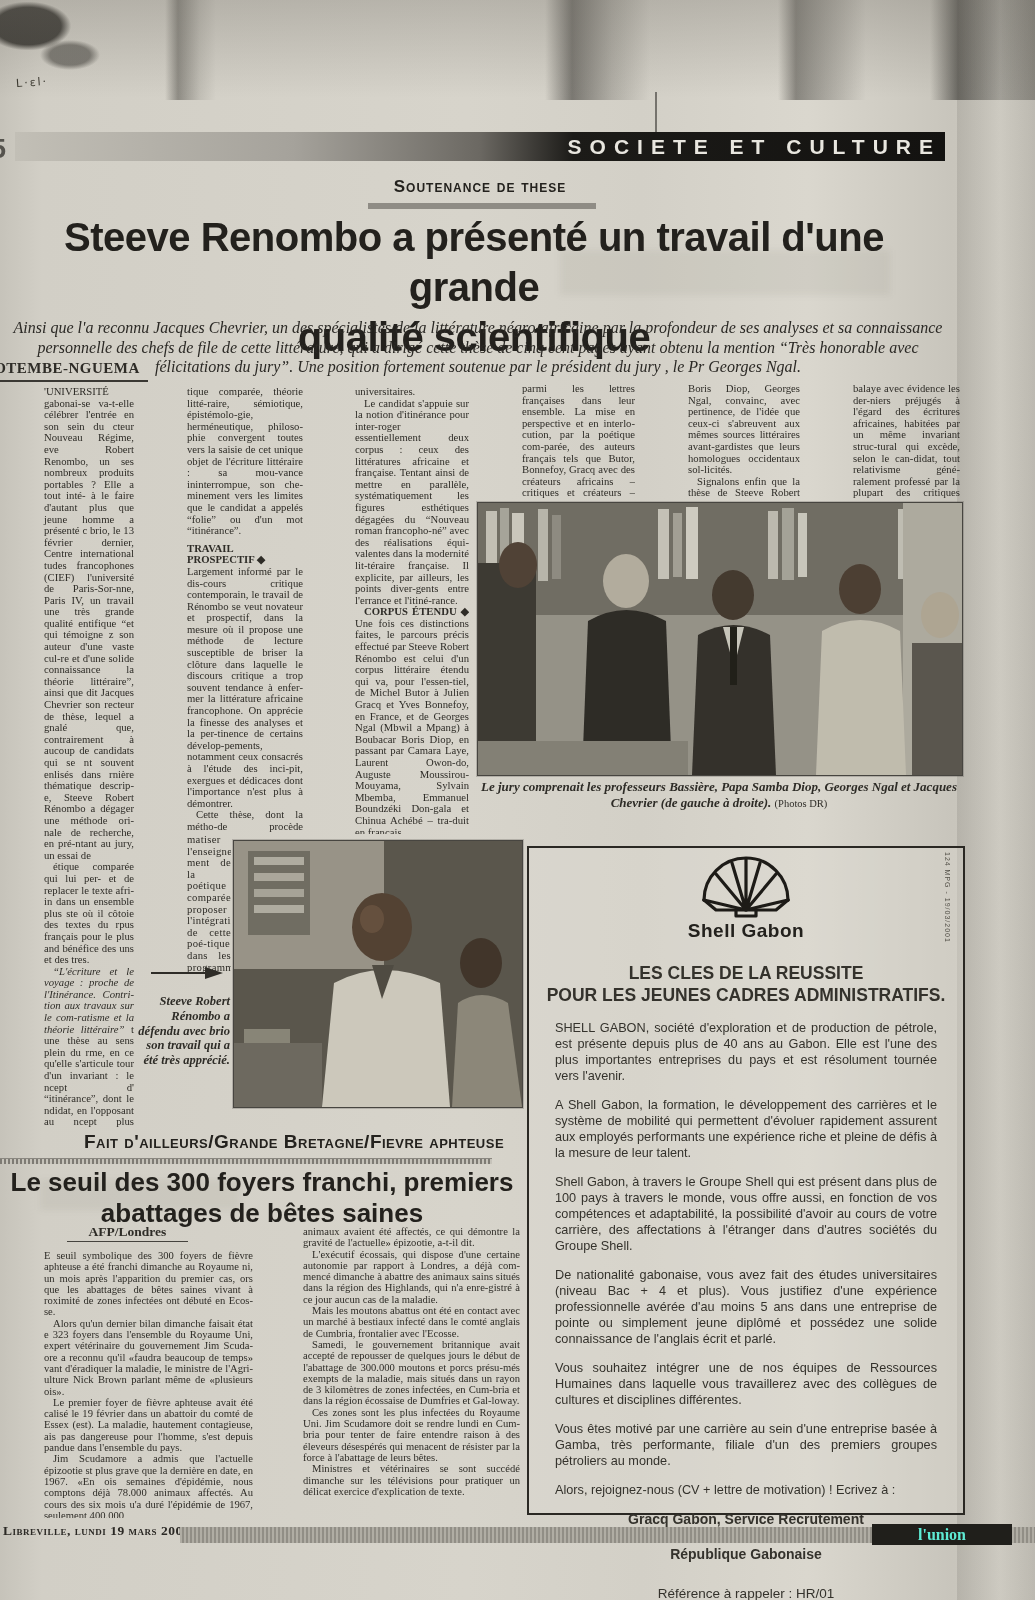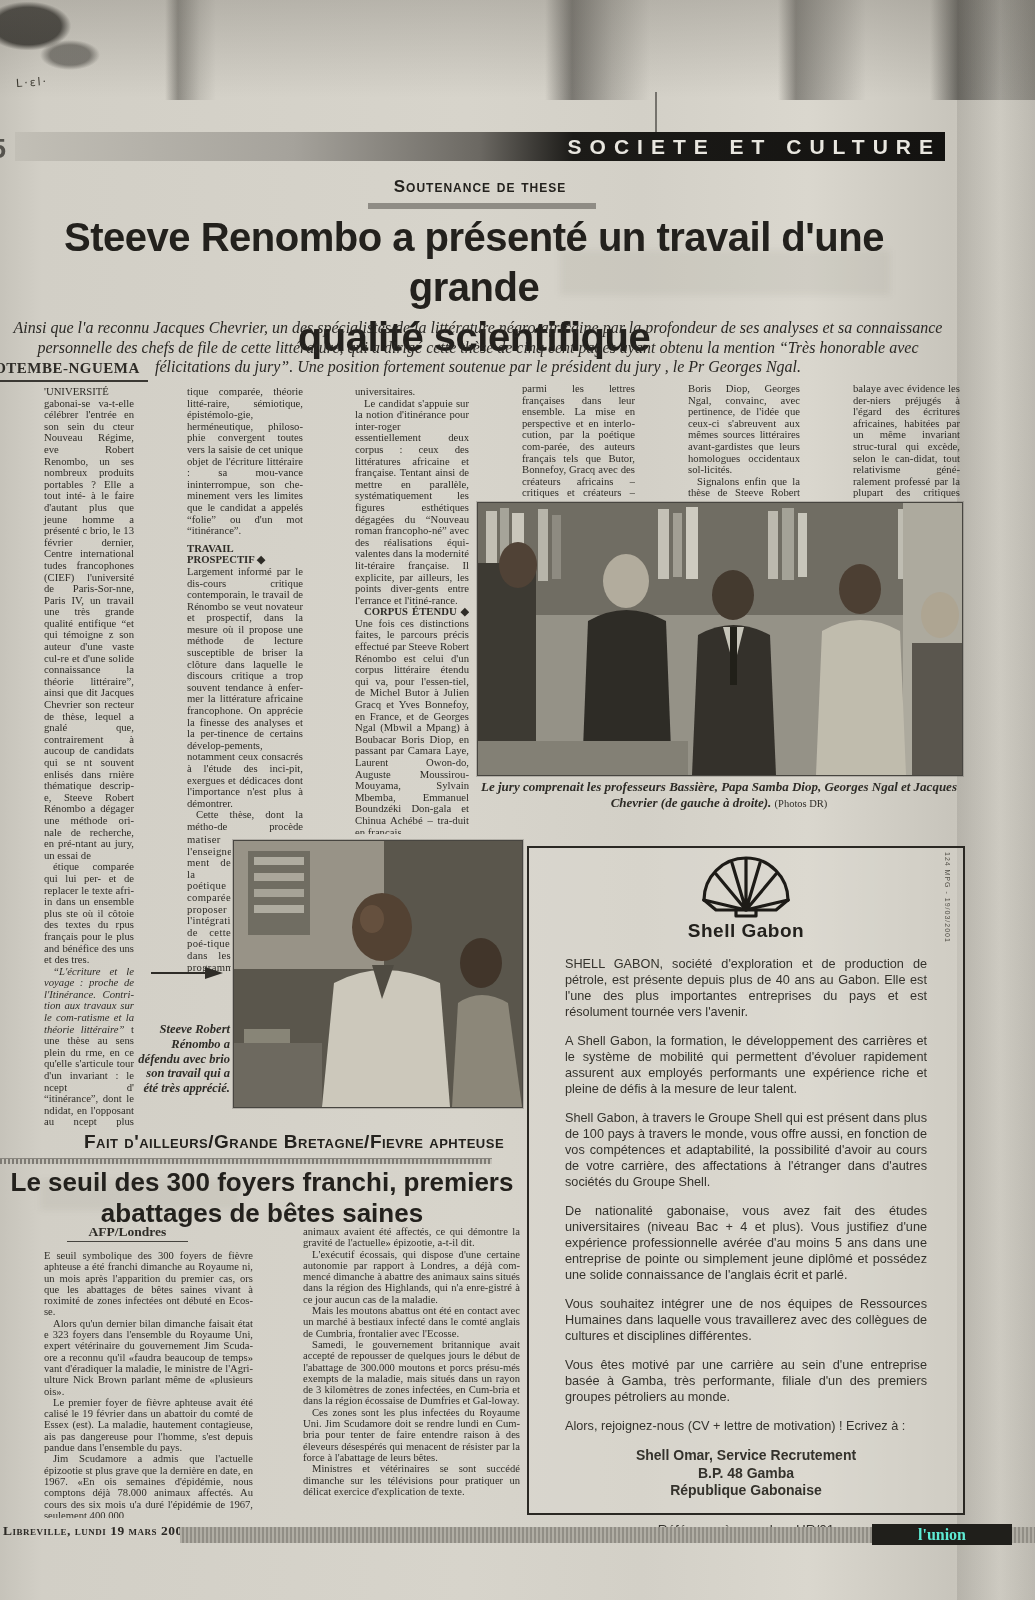--- a/index.html
+++ b/index.html
@@ -47,33 +47,33 @@
   .c1{left:0;top:386px;width:134px;height:742px;}
   .c2{left:143px;top:386px;width:160px;height:446px;}
   .c2n{left:143px;top:834px;width:88px;height:138px;letter-spacing:.3px;}
   .c3{left:311px;top:386px;width:158px;height:448px;}
   .c4{left:478px;top:383px;width:157px;height:117px;}
   .c5{left:644px;top:383px;width:156px;height:117px;}
   .c6{left:809px;top:383px;width:151px;height:117px;}
   .ital{font-style:italic;}
   .arrow-wrap{position:absolute;left:147px;top:966px;width:80px;}
   .steeve-cap{position:absolute;left:138px;top:994px;width:92px;text-align:right;
-    font-style:italic;font-weight:bold;font-size:12.5px;line-height:14.8px;margin-top:28px;}
+    font-style:italic;font-weight:bold;font-size:12.5px;line-height:14.8px;}
   .photo{position:absolute;border:1px solid #474540;box-shadow:0 0 0 1px rgba(70,68,63,.25);}
   .jury-photo{left:477px;top:502px;width:484px;height:272px;}
   .steeve-photo{left:233px;top:840px;width:288px;height:266px;}
   .jury-cap{position:absolute;left:466px;top:779px;width:506px;text-align:center;
     font-style:italic;font-weight:bold;font-size:13px;line-height:15.5px;}
   .jury-cap .credit{font-style:normal;font-weight:normal;font-size:10.5px;}
   .ad{position:absolute;left:527px;top:846px;width:438px;height:669px;border:2px solid #2a2823;
     font-family:"Liberation Sans",sans-serif;color:#34322c;background:rgba(224,221,212,.35);box-sizing:border-box;}
   .ad-logo{display:block;margin:8px auto 0;}
   .ad-brand{text-align:center;font-weight:bold;font-size:19px;letter-spacing:.5px;margin-top:2px;color:#23211d;}
   .ad-head{text-align:center;font-weight:bold;font-size:17.5px;line-height:22px;margin-top:20px;}
-  .ad-body{padding:14px 36px 0;}
+  .ad-body{padding:14px 26px 0;}
   .ad-body p{margin:0 0 13px;font-size:12.7px;line-height:16px;text-align:justify;}
   .ad-addr{text-align:center;font-weight:bold;font-size:14px;line-height:17.5px;margin-top:6px;}
   .ad-ref{text-align:center;font-size:13.5px;margin-top:22px;}
   .ad-side{position:absolute;left:944px;top:852px;height:140px;font-family:"Liberation Sans",sans-serif;
     font-size:7px;color:#55524a;writing-mode:vertical-rl;letter-spacing:1px;}
   .a2-kicker{position:absolute;left:84px;top:1131px;width:440px;
     font-family:"Liberation Sans",sans-serif;font-weight:bold;font-size:19px;
     font-variant:small-caps;letter-spacing:.5px;color:#24221e;}
   .a2-rule{position:absolute;left:0;top:1158px;width:492px;height:5px;
     background:repeating-linear-gradient(90deg,#7e7b74 0 2px,#c6c3ba 2px 4px);border-top:1px solid #8a8780;}
@@ -231,31 +231,35 @@
   <div class="ad">
     <svg class="ad-logo" width="104" height="62" viewBox="0 0 100 62">
       <g stroke="#1d1b17" stroke-width="3.2" fill="none" stroke-linecap="round" stroke-linejoin="round">
         <path d="M8 44 A42 42 0 0 1 92 44"></path>
         <path d="M8 44 L20 54 H80 L92 44"></path>
         <path d="M50 54 L8 44 M50 54 L20 18 M50 54 L36 7 M50 54 L50 3 M50 54 L64 7 M50 54 L80 18 M50 54 L92 44"></path>
         <path d="M40 54 v6 h20 v-6"></path>
       </g>
     </svg>
     <div class="ad-brand">Shell Gabon</div>
+    <div class="ad-head">
+      <div>LES CLES DE LA  REUSSITE</div>
+      <div>POUR LES JEUNES CADRES ADMINISTRATIFS.</div>
+    </div>
     <div class="ad-body">
       <p>SHELL GABON, société d'exploration et de production de pétrole, est présente depuis plus de 40 ans au Gabon. Elle est l'une des plus importantes entreprises du pays et est résolument tournée vers l'avenir.</p>
       <p>A Shell Gabon, la formation, le développement des carrières et le système de mobilité qui permettent d'évoluer rapidement assurent aux employés performants une expérience riche et pleine de défis à la mesure de leur talent.</p>
       <p>Shell Gabon, à travers le Groupe Shell qui est présent dans plus de 100 pays à travers le monde, vous offre aussi, en fonction de vos compétences et adaptabilité, la possibilité d'avoir au cours de votre carrière, des affectations à l'étranger dans d'autres sociétés du Groupe Shell.</p>
       <p>De nationalité gabonaise, vous avez fait des études universitaires (niveau Bac + 4 et plus). Vous justifiez d'une expérience professionnelle avérée d'au moins 5 ans dans une entreprise de pointe ou simplement jeune diplômé et possédez une solide connaissance de l'anglais écrit et parlé.</p>
       <p>Vous souhaitez intégrer une de nos équipes de Ressources Humaines dans laquelle vous travaillerez avec des collègues de cultures et disciplines différentes.</p>
       <p>Vous êtes motivé par une carrière au sein d'une entreprise basée à Gamba, très performante, filiale d'un des premiers groupes pétroliers au monde.</p>
       <p>Alors, rejoignez-nous (CV + lettre de motivation) ! Ecrivez à :</p>
     </div>
     <div class="ad-addr">
-      <div>Shell Omar, Service Recrutement</div>
+      <div>Gracq Gabon, Service Recrutement</div>
       <div>B.P. 48 Gamba</div>
       <div>République Gabonaise</div>
     </div>
     <div class="ad-ref">Référence à rappeler : HR/01</div>
   </div>
   <div class="ad-side">124 MPG - 19/03/2001</div>
 
   <div class="a2-kicker">Fait d'ailleurs/Grande Bretagne/Fievre aphteuse</div>
   <div class="a2-rule"></div>
   <div class="a2-head">

